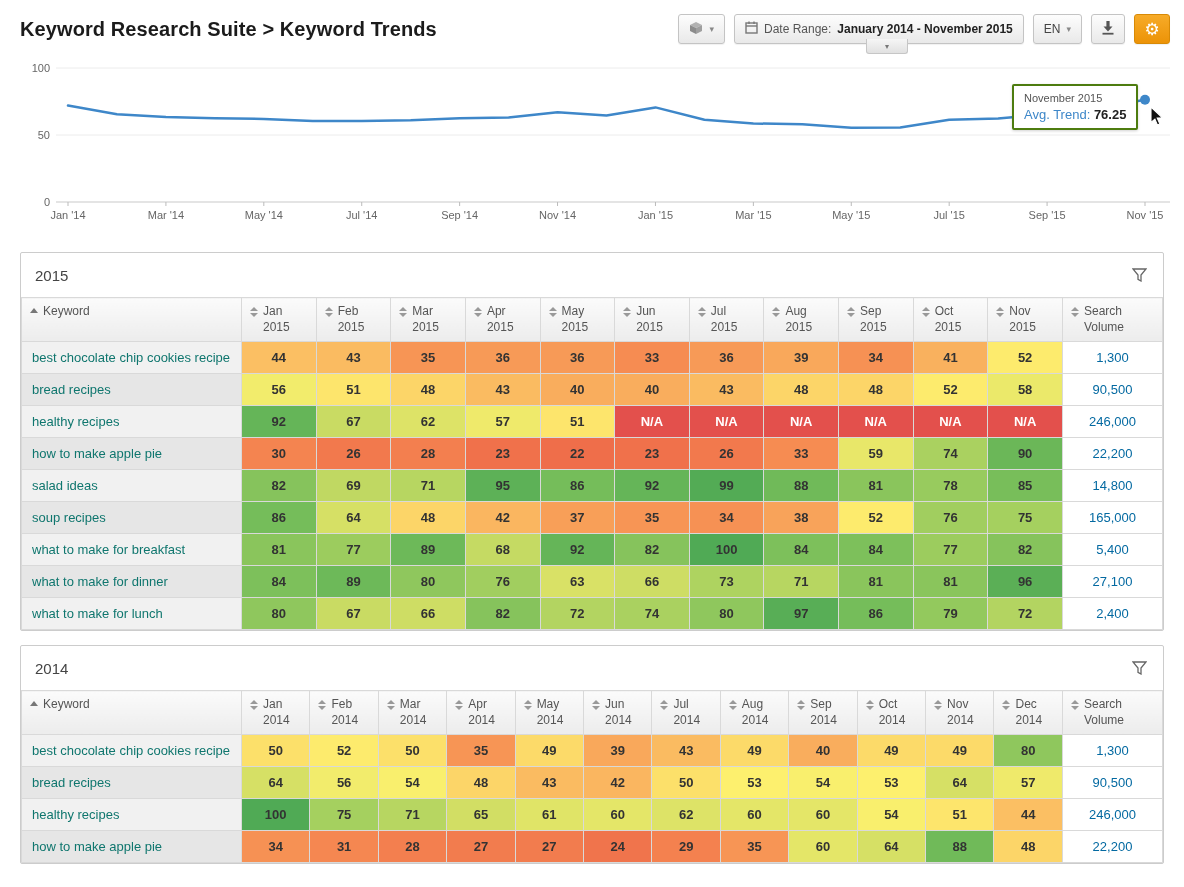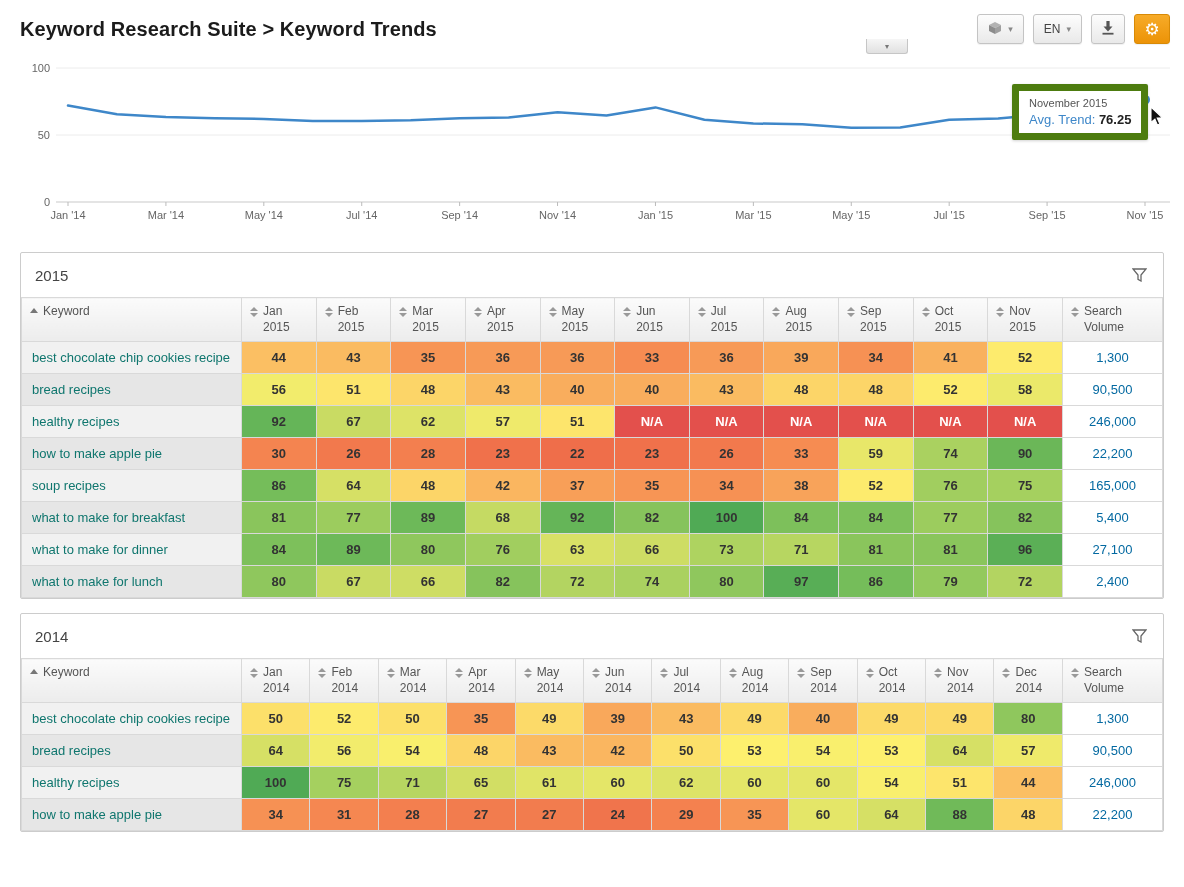--- a/index.html
+++ b/index.html
@@ -24,21 +24,21 @@
   .gear-glyph { color: #fff; font-size: 17px; line-height: 1; }
 
   .collapse-toggle { position: absolute; left: 866px; top: 39px; width: 42px; height: 15px;
     background: linear-gradient(#f6f6f6, #e1e1e1); border: 1px solid #c6c6c6; border-top: none;
     border-radius: 0 0 3px 3px; display: flex; align-items: center; justify-content: center;
     color: #777; font-size: 8px; cursor: pointer; z-index: 6; }
 
   
   .chart-wrap { position: relative; height: 184px; margin: 2px 10px 0 10px; }
   .tooltip { position: absolute; left: 1002px; top: 30px; background: #fff;
-    border: 7px solid #4d7c0f; border-radius: 2px; padding: 6px 10px;
+    border: 2px solid #4d7c0f; border-radius: 2px; padding: 6px 10px;
     box-shadow: 0 1px 3px rgba(0,0,0,.18); z-index: 5; white-space: nowrap; }
   .tt-date { font-size: 11px; color: #555; margin-bottom: 3px; }
   .tt-line { font-size: 13px; color: #3e87c9; }
   .tt-line b { color: #222; }
   .cursor-svg { position: absolute; left: 1140px; top: 52px; z-index: 7; }
 
   
   .year-section { margin: 14px 20px 0 20px; border: 1px solid #ccc; border-radius: 2px; }
   .section-header { display: flex; justify-content: space-between; align-items: center;
     padding: 13px 14px; font-size: 15px; color: #444; }
@@ -72,20 +72,32 @@
   <div class="controls">
     <button class="btn">
       <span>
         <svg width="14" height="14" viewBox="0 0 14 14">
             <polygon points="7,1 13,4 7,7 1,4" fill="#b2b2b2"></polygon>
             <polygon points="1,4 7,7 7,13 1,10" fill="#8c8c8c"></polygon>
             <polygon points="13,4 7,7 7,13 13,10" fill="#9f9f9f"></polygon>
           </svg>
       </span>
       <span class="caret">▾</span>
+    </button>
+    <button class="btn">
+      <span>
+        <svg width="13" height="13" viewBox="0 0 13 13">
+            <rect x="1" y="2" width="11" height="10" fill="none" stroke="#777" stroke-width="1.4"></rect>
+            <line x1="1" y1="5" x2="12" y2="5" stroke="#777" stroke-width="1.4"></line>
+            <line x1="4" y1="0.5" x2="4" y2="3" stroke="#777" stroke-width="1.4"></line>
+            <line x1="9" y1="0.5" x2="9" y2="3" stroke="#777" stroke-width="1.4"></line>
+          </svg>
+      </span>
+      <span class="dr-label">Date Range:</span>
+      <span class="dr-value">January 2014 - November 2015</span>
     </button>
     <button class="btn">
       <span>EN</span>
       <span class="caret">▾</span>
     </button>
     <button class="btn icon-btn">
       <span>
         <svg width="14" height="15" viewBox="0 0 14 15">
             <rect x="5.4" y="1" width="3.2" height="6" fill="#555"></rect>
             <polygon points="2.5,6.5 11.5,6.5 7,11.5" fill="#555"></polygon>
@@ -345,20 +357,35 @@
           <td class="val-cell" style="background: rgb(239, 110, 74);">22</td>
           <td class="val-cell" style="background: rgb(240, 113, 75);">23</td>
           <td class="val-cell" style="background: rgb(242, 121, 77);">26</td>
           <td class="val-cell" style="background: rgb(246, 140, 82);">33</td>
           <td class="val-cell" style="background: rgb(232, 231, 105);">59</td>
           <td class="val-cell" style="background: rgb(170, 209, 96);">74</td>
           <td class="val-cell" style="background: rgb(107, 183, 88);">90</td>
           <td class="sv-cell">22,200</td>
         </tr>
         <tr>
+          <td class="kw-cell">salad ideas</td>
+          <td class="val-cell" style="background: rgb(134, 195, 92);">82</td>
+          <td class="val-cell" style="background: rgb(192, 216, 98);">69</td>
+          <td class="val-cell" style="background: rgb(183, 214, 97);">71</td>
+          <td class="val-cell" style="background: rgb(93, 177, 87);">95</td>
+          <td class="val-cell" style="background: rgb(117, 189, 90);">86</td>
+          <td class="val-cell" style="background: rgb(101, 181, 88);">92</td>
+          <td class="val-cell" style="background: rgb(83, 171, 85);">99</td>
+          <td class="val-cell" style="background: rgb(112, 186, 89);">88</td>
+          <td class="val-cell" style="background: rgb(138, 197, 92);">81</td>
+          <td class="val-cell" style="background: rgb(152, 203, 94);">78</td>
+          <td class="val-cell" style="background: rgb(120, 190, 90);">85</td>
+          <td class="sv-cell">14,800</td>
+        </tr>
+        <tr>
           <td class="kw-cell">soup recipes</td>
           <td class="val-cell" style="background: rgb(117, 189, 90);">86</td>
           <td class="val-cell" style="background: rgb(214, 224, 101);">64</td>
           <td class="val-cell" style="background: rgb(252, 213, 104);">48</td>
           <td class="val-cell" style="background: rgb(250, 182, 96);">42</td>
           <td class="val-cell" style="background: rgb(248, 159, 88);">37</td>
           <td class="val-cell" style="background: rgb(247, 149, 85);">35</td>
           <td class="val-cell" style="background: rgb(246, 145, 84);">34</td>
           <td class="val-cell" style="background: rgb(248, 163, 90);">38</td>
           <td class="val-cell" style="background: rgb(253, 235, 109);">52</td>

